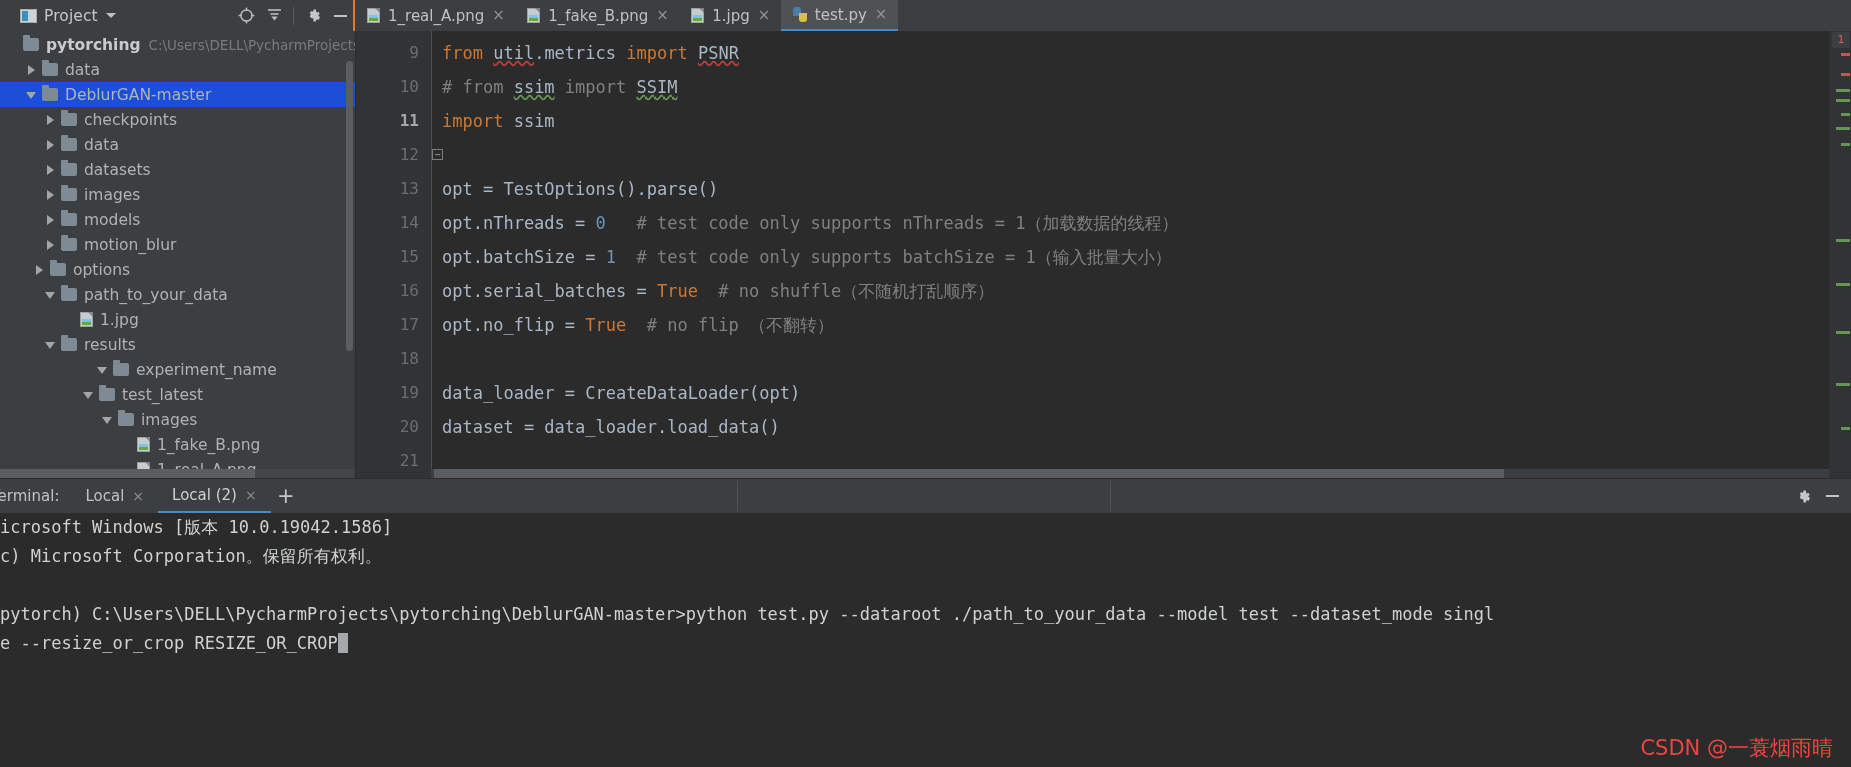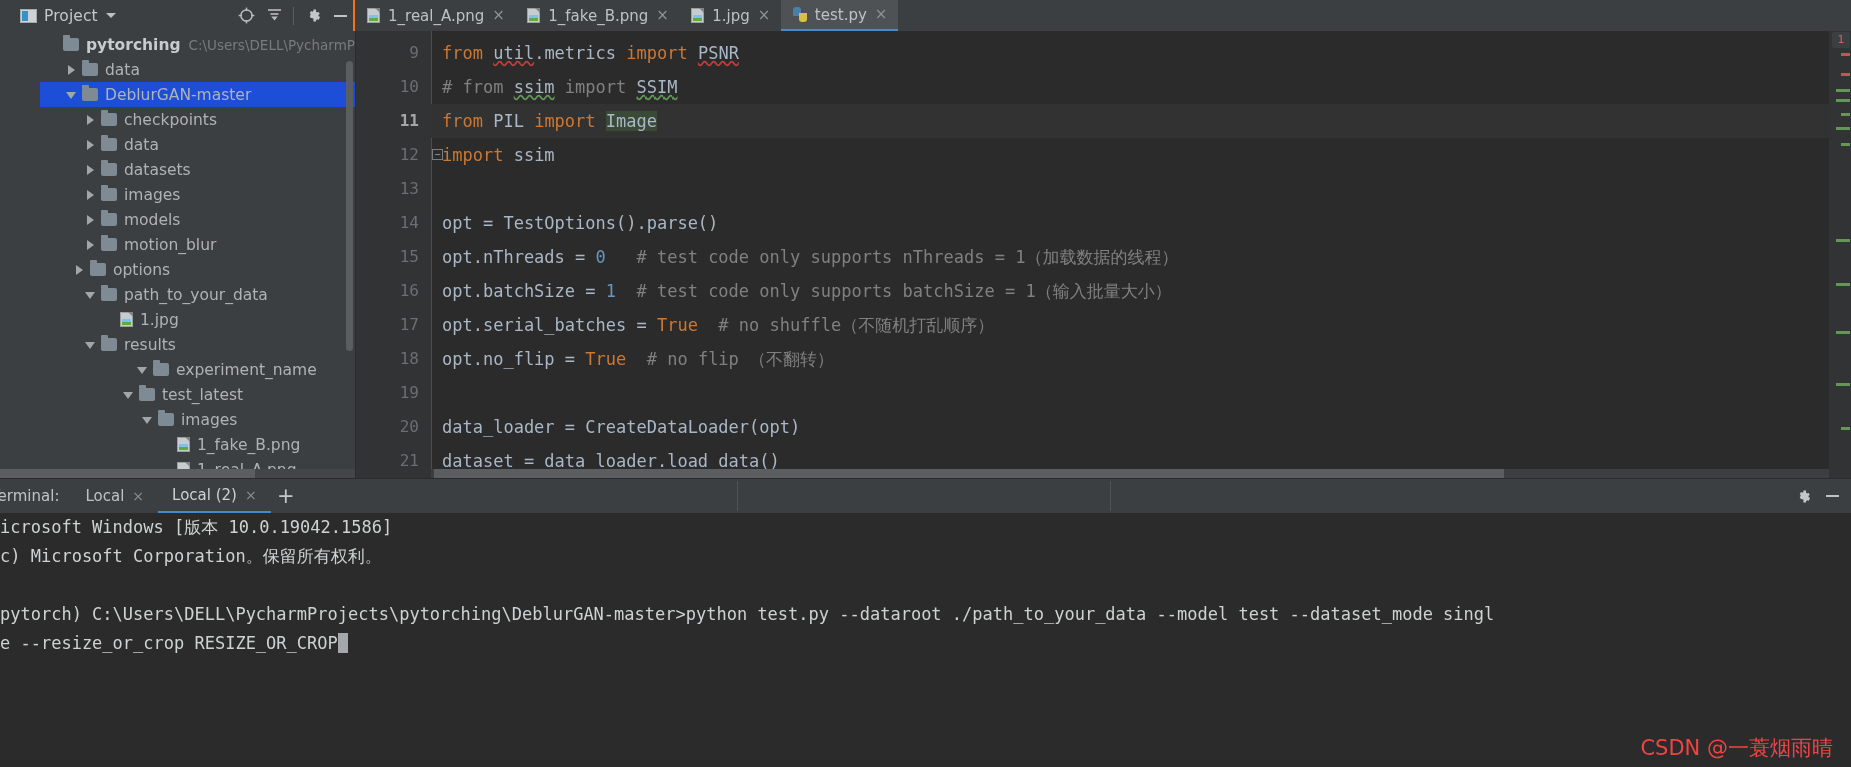--- a/index.html
+++ b/index.html
@@ -183,21 +183,21 @@
 
   
   .tree-pane {
     width: 355px;
     flex: 0 0 355px;
     background: #3c3f41;
     position: relative;
     overflow: hidden;
     border-right: 1px solid #2b2b2b;
   }
-  .tree-list { padding-top: 1px; margin-left: 40px; }
+  .tree-list { padding-top: 1px; }
   .trow {
     height: 25px;
     display: flex;
     align-items: center;
     color: #b0b3b5;
     font-size: 15.5px;
     white-space: nowrap;
     position: relative;
   }
   .trow.sel { background: #1d4ed8; }
@@ -646,21 +646,20 @@
           <div class="gline">17</div>
           <div class="gline">18</div>
           <div class="gline">19</div>
           <div class="gline">20</div>
           <div class="gline">21</div>
         </div>
       <div class="code-area" id="codearea">
         <div class="code-left-border"></div>
       <div class="cline"><span class="kw">from </span><span class="err">util</span><span class="plain">.metrics </span><span class="kw">import </span><span class="err">PSNR</span></div>
           <div class="cline"><span class="cmt"># from </span><span class="cmt warn">ssim</span><span class="cmt"> import </span><span class="cmt warn">SSIM</span></div>
-          <div class="cline cur"><span class="kw">from </span><span class="plain">PIL </span><span class="kw">import </span><span class="sel-green">Image</span></div>
           <div class="cline"><span class="kw">import </span><span class="plain">ssim</span></div>
           <div class="cline">&nbsp;</div>
           <div class="cline"><span class="plain">opt = TestOptions().parse()</span></div>
           <div class="cline"><span class="plain">opt.nThreads = </span><span class="num">0</span><span class="cmt">   # test code only supports nThreads = 1（加载数据的线程）</span></div>
           <div class="cline"><span class="plain">opt.batchSize = </span><span class="num">1</span><span class="cmt">  # test code only supports batchSize = 1（输入批量大小）</span></div>
           <div class="cline"><span class="plain">opt.serial_batches = </span><span class="kw">True</span><span class="cmt">  # no shuffle（不随机打乱顺序）</span></div>
           <div class="cline"><span class="plain">opt.no_flip = </span><span class="kw">True</span><span class="cmt">  # no flip （不翻转）</span></div>
           <div class="cline">&nbsp;</div>
           <div class="cline"><span class="plain">data_loader = CreateDataLoader(opt)</span></div>
           <div class="cline"><span class="plain">dataset = data_loader.load_data()</span></div>

